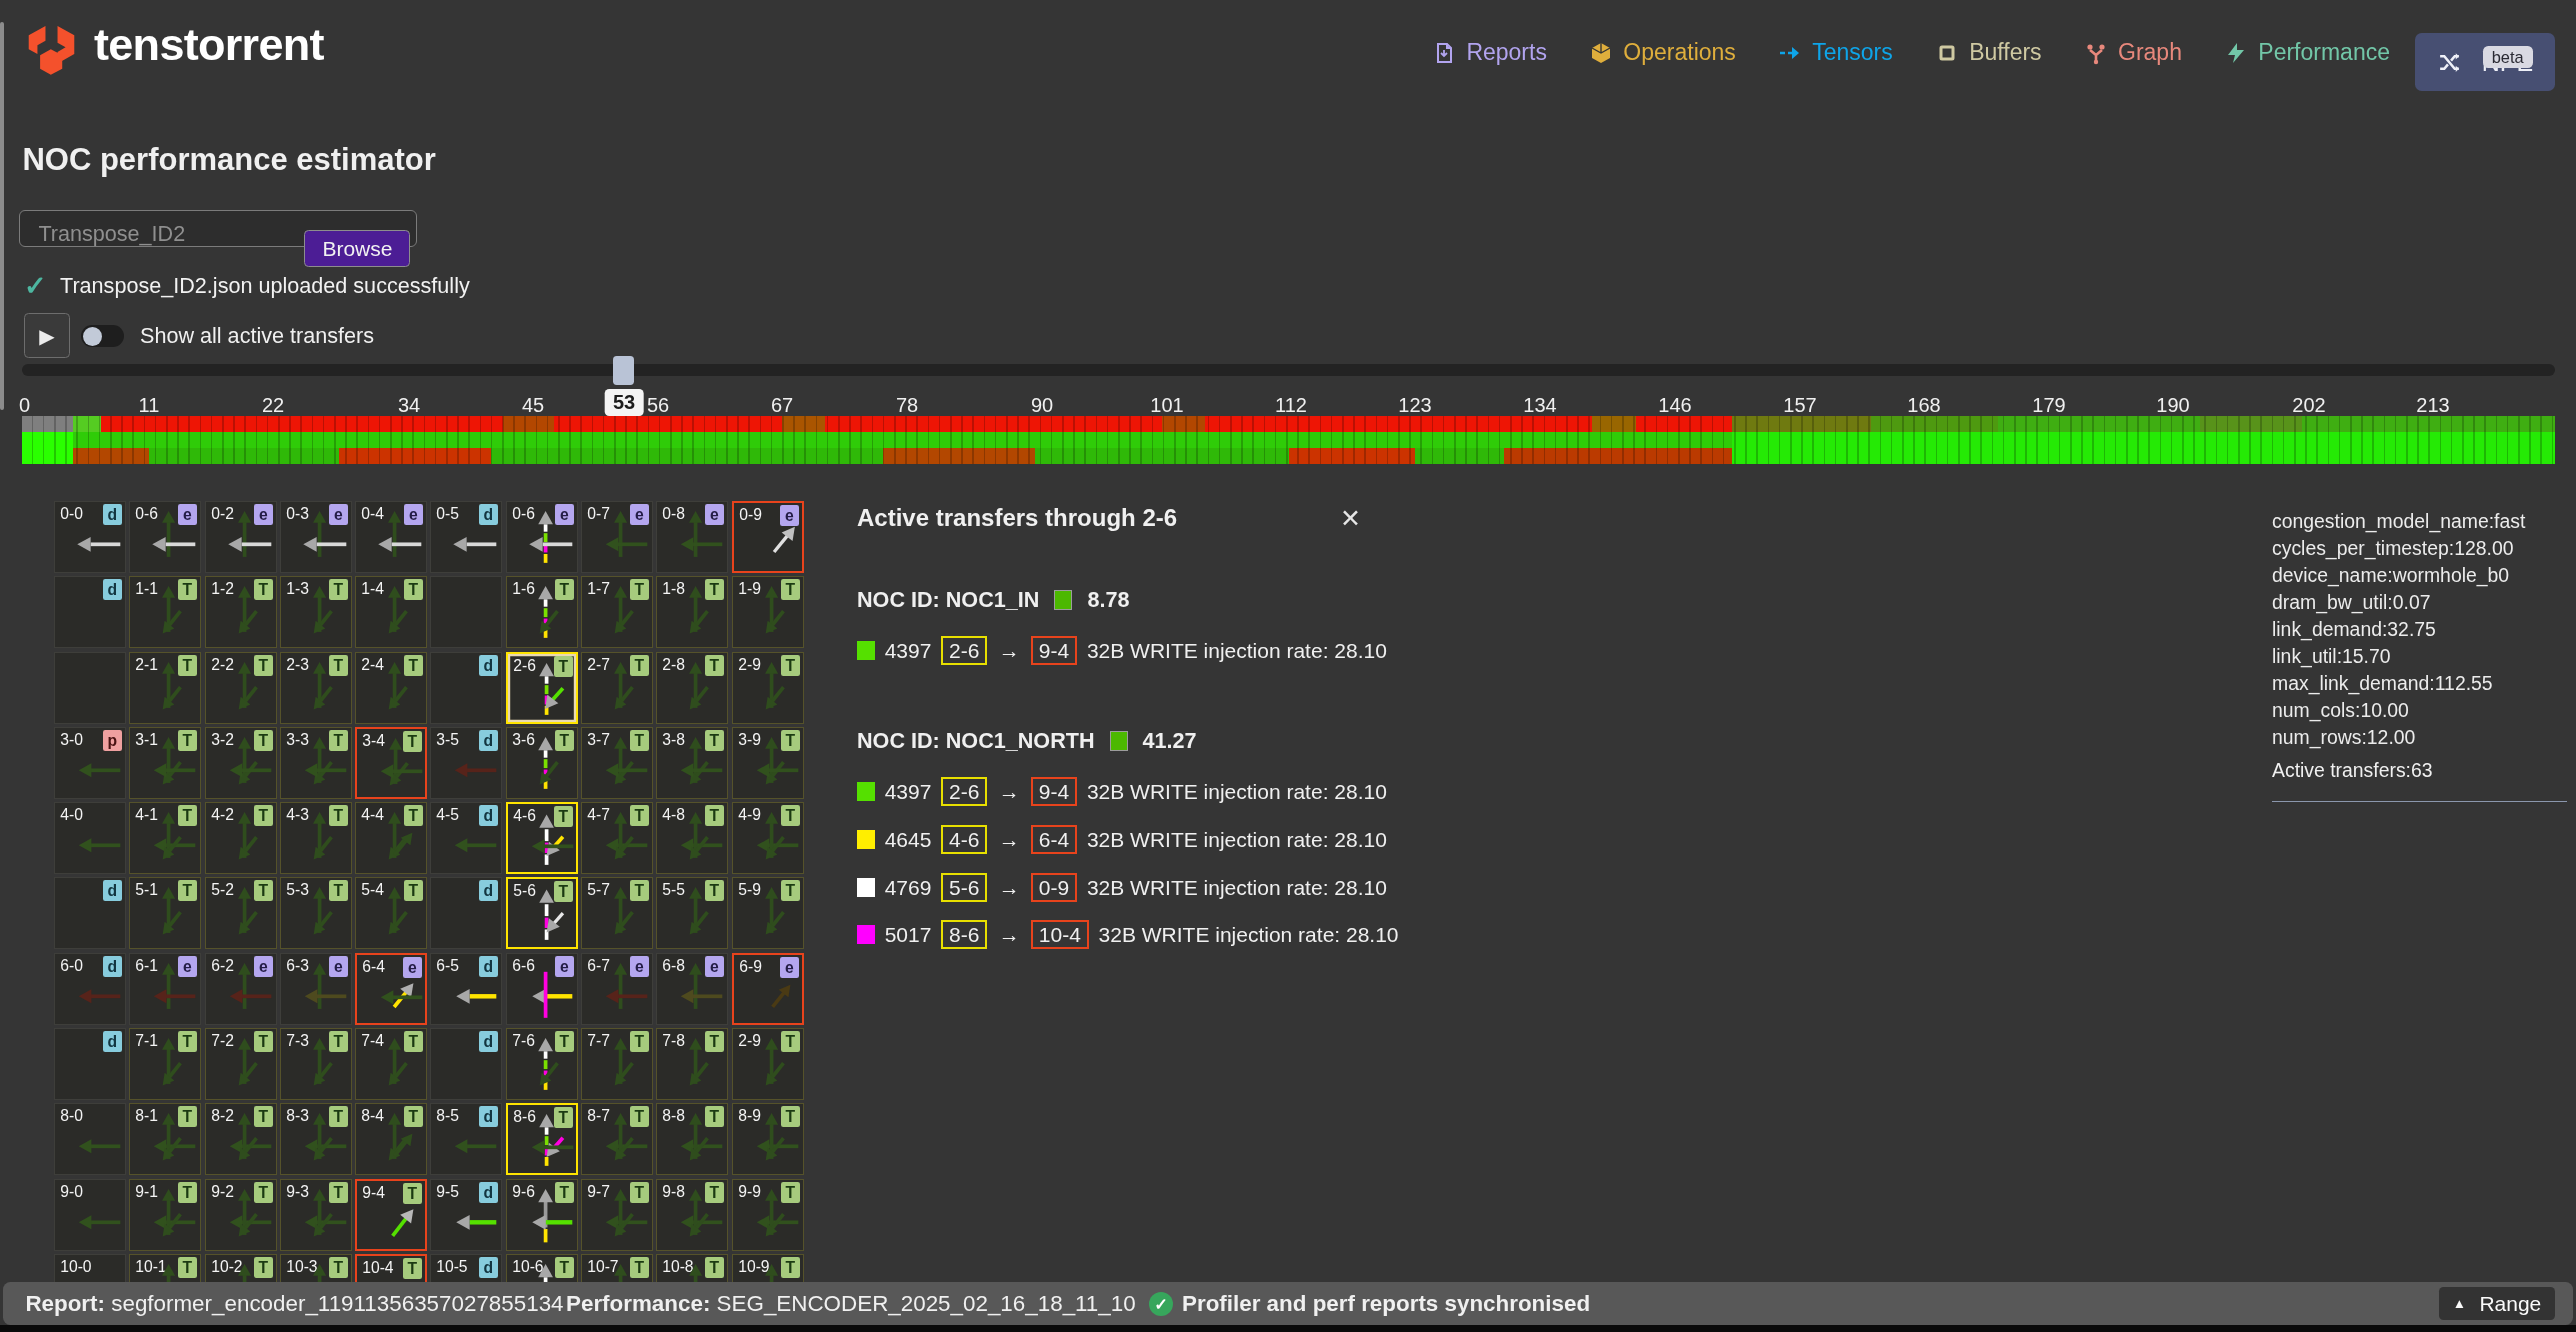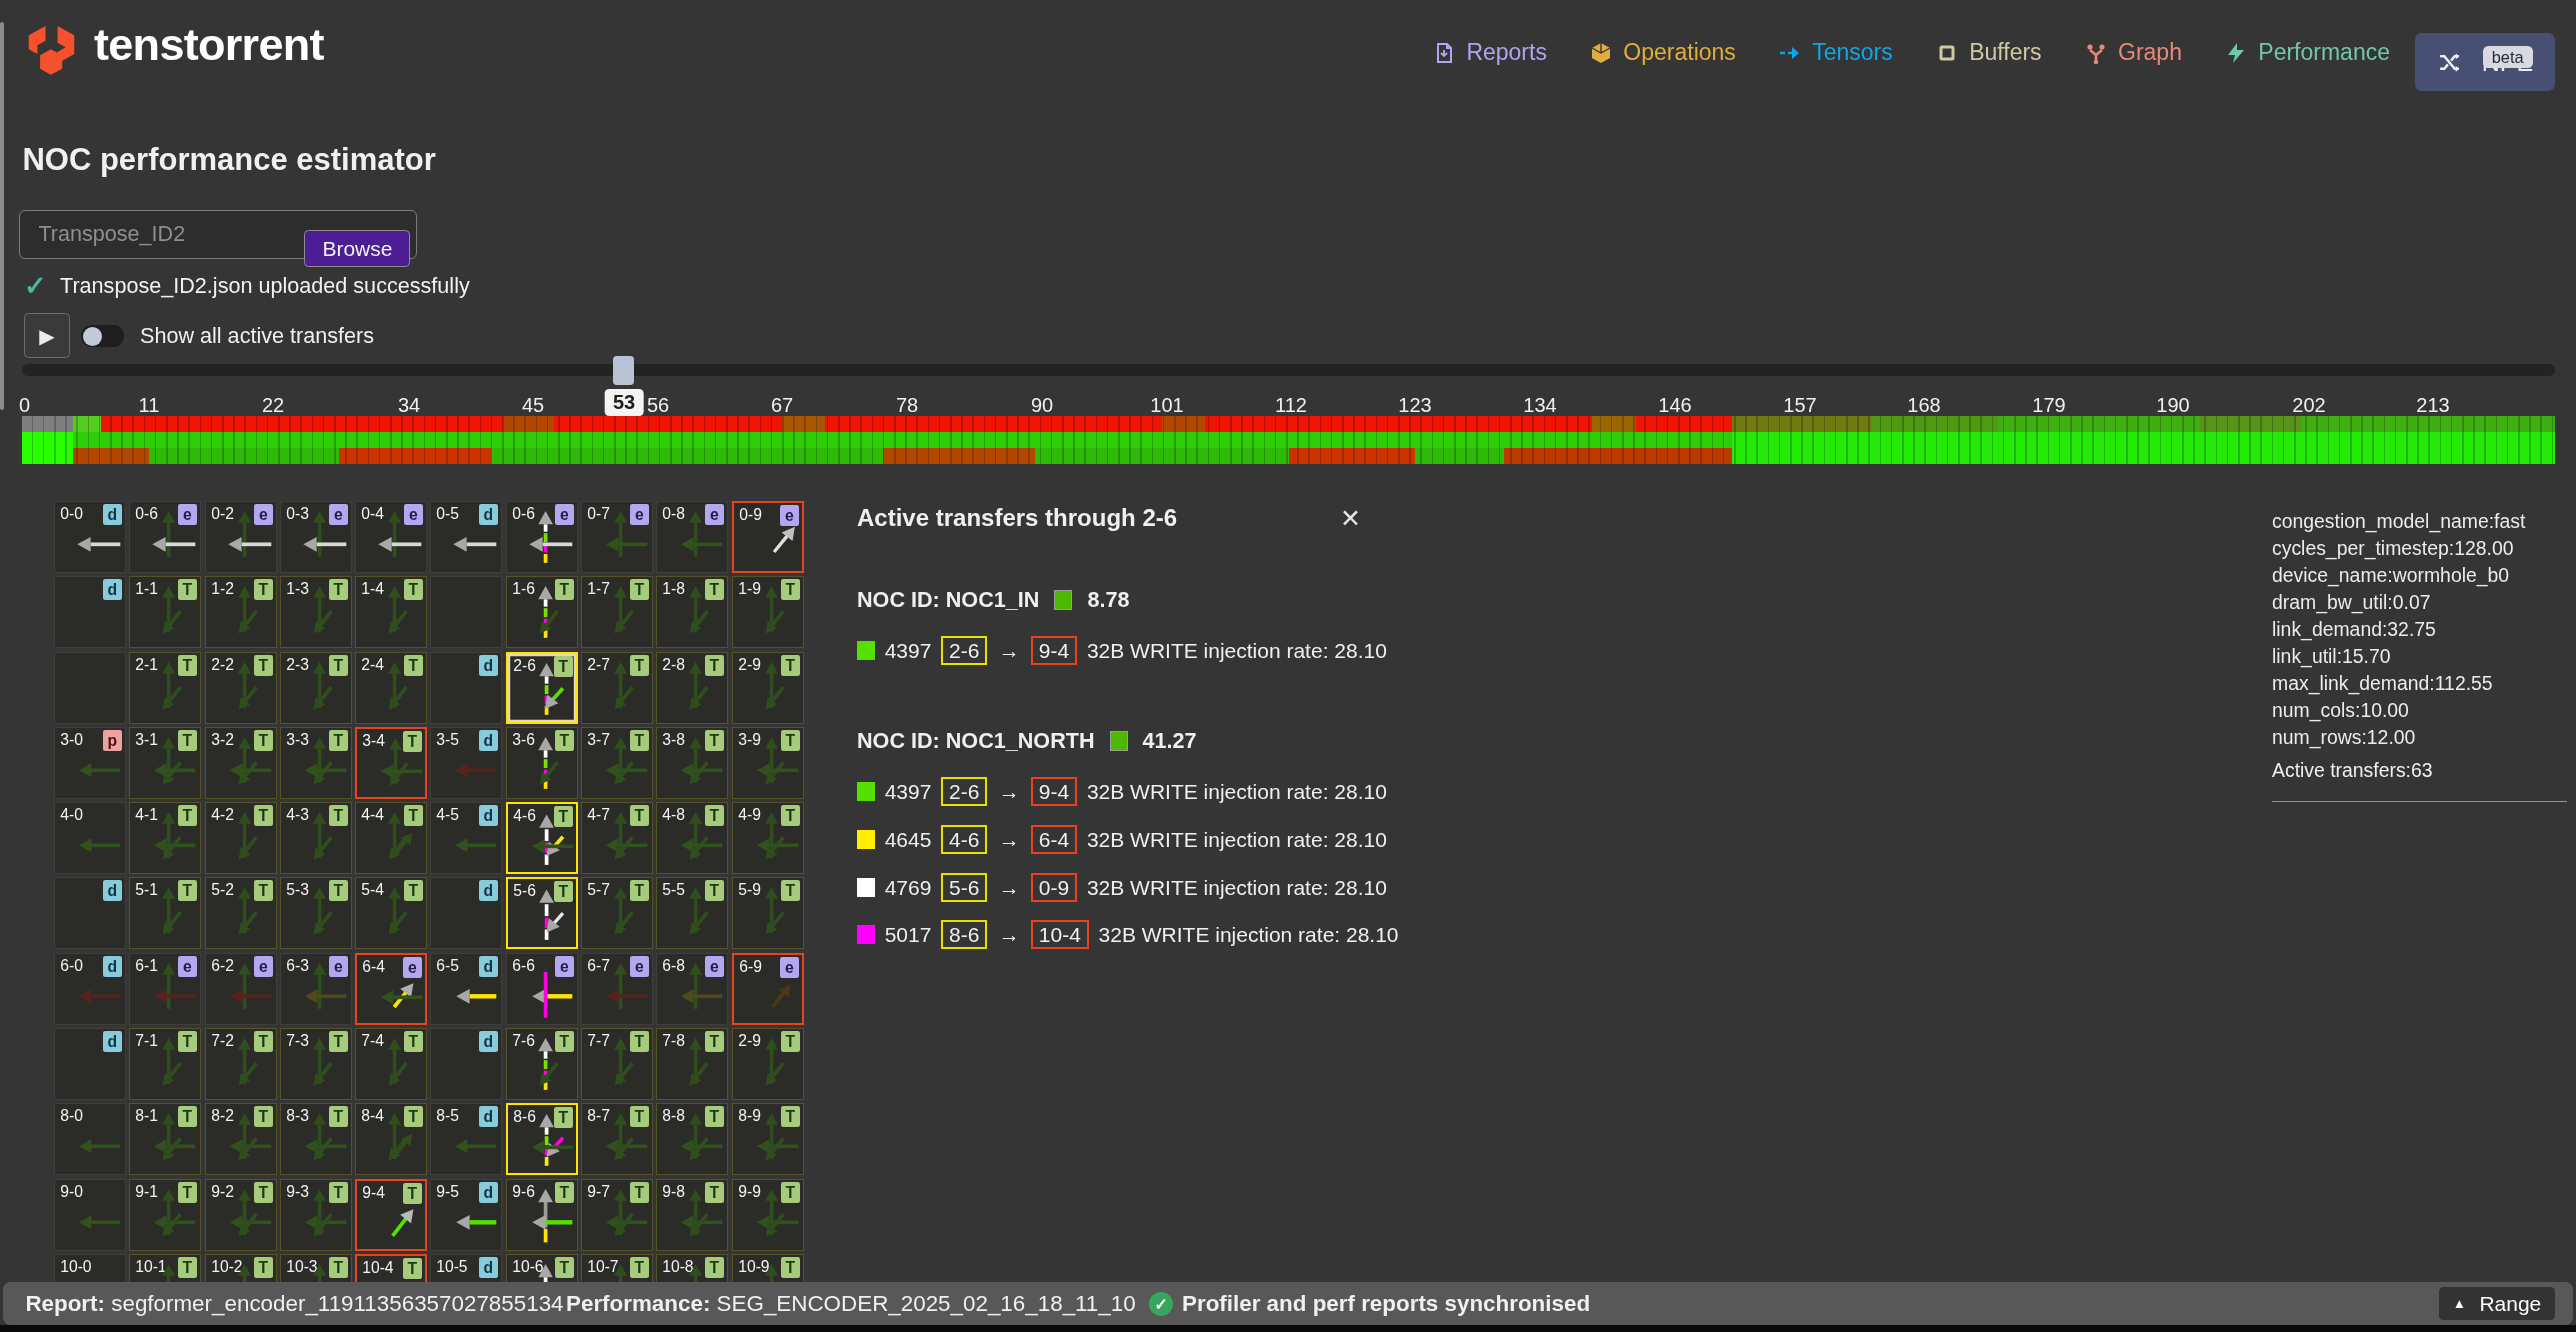--- a/index.html
+++ b/index.html
@@ -21,21 +21,21 @@
   #npe-btn svg { width:25px; height:25px; }
   #beta-badge { position:absolute; right:22.4px; top:13.4px; background:#d9d9e2; color:#2a2a33;
                 font-size:16.4px; padding:1.5px 9px; border-radius:5.2px; }
 
   
   #left-scrollbar { position:absolute; left:0; top:22.4px; width:3.7px; height:388px;
                     background:#9b9b9b; border-radius:2.2px; opacity:.85; }
 
   
   #page-title { position:absolute; left:22.4px; top:142px; font-size:31px; font-weight:bold; }
-  #upload-box { position:absolute; left:19.4px; top:210px; width:398px; height:49px;
+  #upload-box { position:absolute; left:19.4px; top:210px; width:398px; height:37px;
                 border:1.5px solid #7b7b7b; border-radius:6px; background:#2d2d2d; }
   #file-input { position:absolute; left:3px; top:3px; width:283px; height:40px; background:transparent;
                 border:none; outline:none; color:#e8e8e8; font-size:21.6px; padding-left:15px;
                 font-family:"Liberation Sans", sans-serif; }
   #file-input::placeholder { color:#8f8f8f; }
   #browse-btn { position:absolute; right:6px; top:19px; width:106px; height:37px; background:#4c1d95;
                 border:1.5px solid #8d8d8d; border-radius:4.5px; color:#f2f2f2; font-size:21px;
                 display:flex; align-items:center; justify-content:center; cursor:pointer;margin-left:48px; }
   #upload-success { position:absolute; left:24px; top:270px; display:flex; align-items:center; gap:13.4px; }
   #success-check { color:#4db6a0; font-size:27px; font-weight:bold; }

